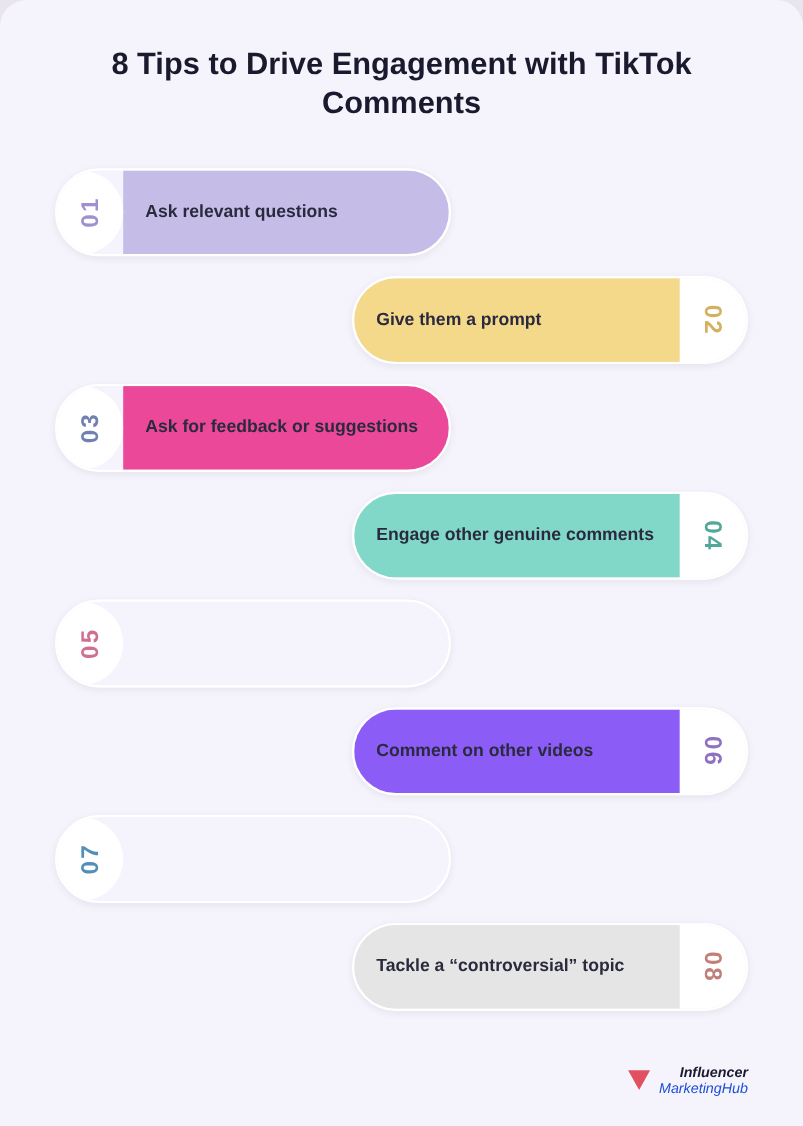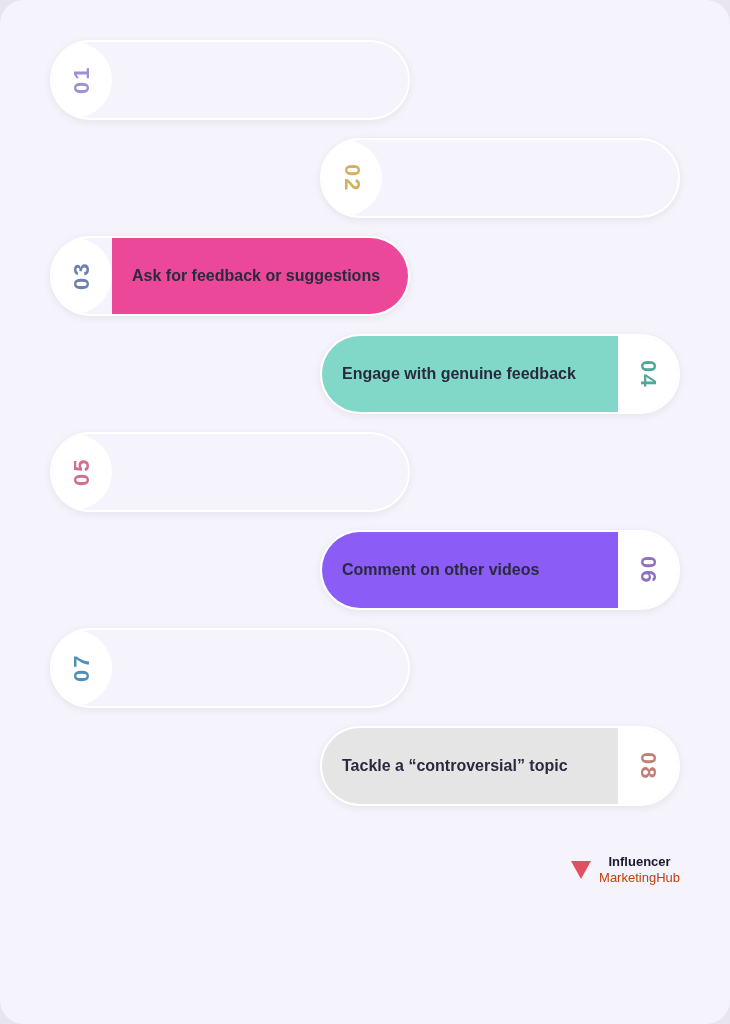--- a/index.html
+++ b/index.html
@@ -146,55 +146,59 @@
       border-right: 10px solid transparent;
       border-top: 18px solid #e05060;
       position: relative;
     }
 
     .brand-text {
       font-size: 13px;
       font-weight: 700;
       color: #1a1a2e;
       line-height: 1.2;
-      text-align: center;
+      text-align: right;
+      font-style: italic;
     }
 
     .brand-text span {
       display: block;
       font-weight: 400;
-      color: #c2410c;
+      color: #1d4ed8;
     }
   </style>
 </head>
 <body>
 
 <div class="card">
+  <h1 class="title">8 Tips to Drive Engagement with TikTok Comments</h1>
 
   <div class="tips-container" id="tips-container">
 
   <div class="tip-row left">
         <div class="tip-block">
           <div class="tip-num-left num-color-01">01</div>
-        </div>
-      </div>
-      <div class="tip-row right">
-        <div class="tip-block">
+          <div class="tip-text-area color-purple">Ask relevant questions</div>
+        </div>
+      </div>
+      <div class="tip-row right">
+        <div class="tip-block">
+          <div class="tip-text-area color-yellow">Give them a prompt</div>
           <div class="tip-num-right num-color-02">02</div>
         </div>
       </div>
       <div class="tip-row left">
         <div class="tip-block">
           <div class="tip-num-left num-color-03">03</div>
           <div class="tip-text-area color-blue">Ask for feedback or suggestions</div>
         </div>
       </div>
       <div class="tip-row right">
         <div class="tip-block">
-          <div class="tip-text-area color-teal">Engage with genuine feedback</div>
+          <div class="tip-text-area color-teal">Engage other genuine comments</div>
           <div class="tip-num-right num-color-04">04</div>
         </div>
       </div>
       <div class="tip-row left">
         <div class="tip-block">
           <div class="tip-num-left num-color-05">05</div>
         </div>
       </div>
       <div class="tip-row right">
         <div class="tip-block">

